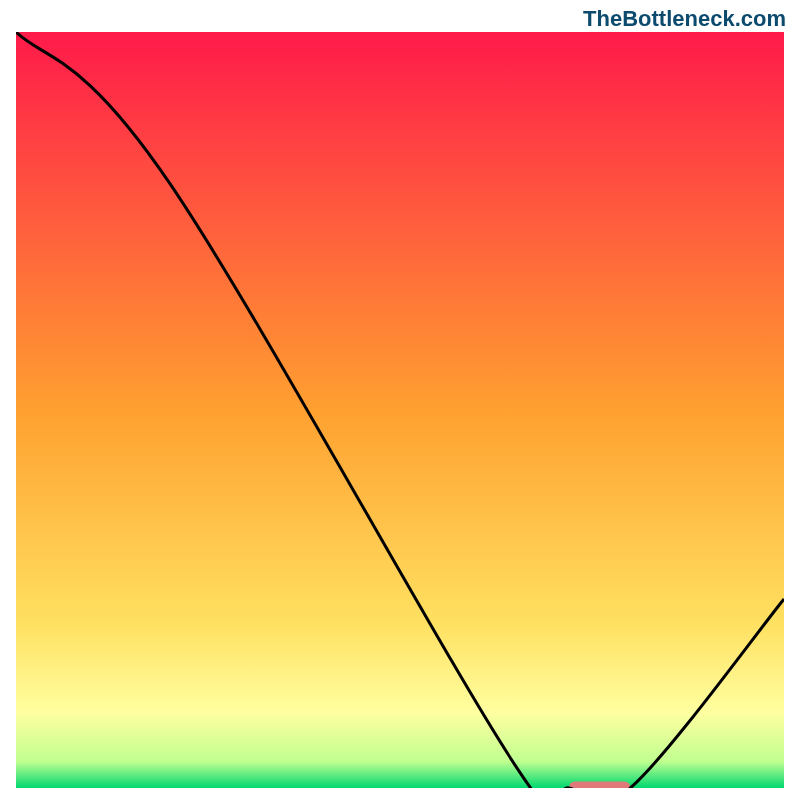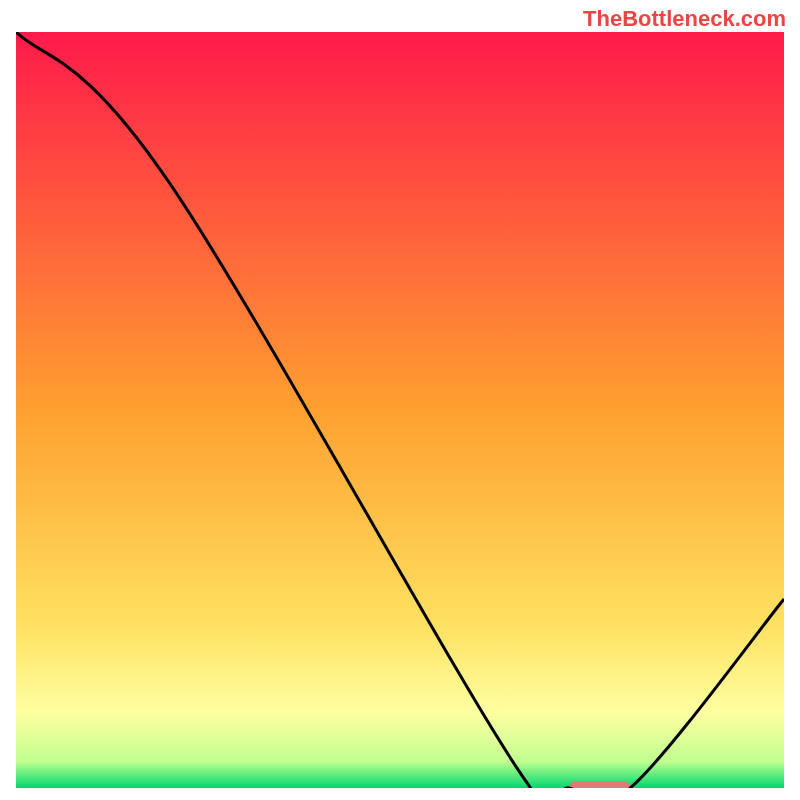--- a/index.html
+++ b/index.html
@@ -10,21 +10,21 @@
     font-family: Arial, sans-serif;
     position: relative;
     overflow: hidden;
   }
   .watermark {
     position: absolute;
     top: 6px;
     right: 14px;
     font-size: 22px;
     font-weight: bold;
-    color: #ef4444;
+    color: #0c4a6e;
     z-index: 3;
   }
   .chart-container {
     position: absolute;
     left: 16px;
     top: 32px;
     width: 768px;
     height: 756px;
   }
   .chart-container svg {

